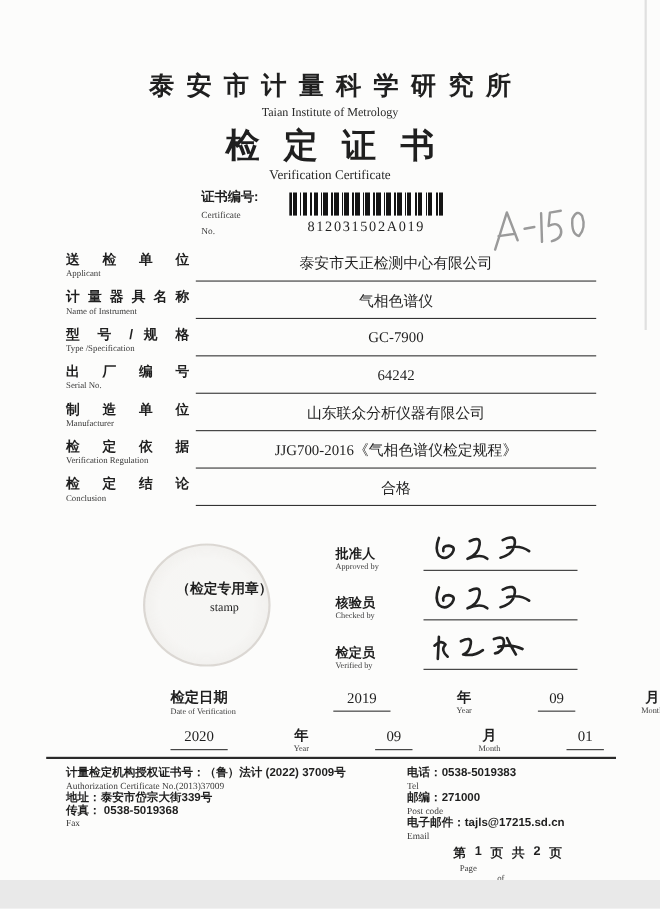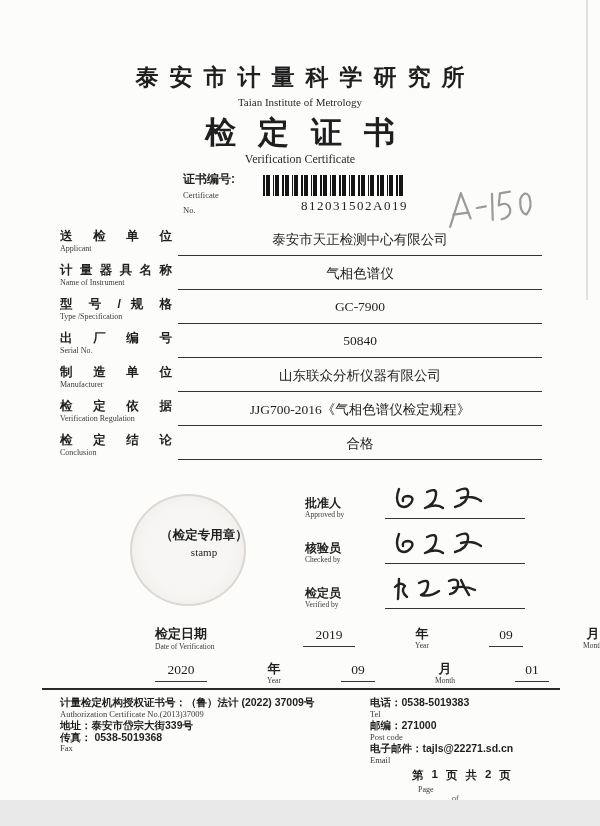--- a/index.html
+++ b/index.html
@@ -19,21 +19,21 @@
     font-size:31px;font-weight:bold;letter-spacing:22px;text-indent:22px;
     font-family:"Liberation Sans", sans-serif;}
   .title-en{position:absolute;top:152px;left:0;right:0;text-align:center;font-size:12px;color:#2a2a2a;}
 
   
   .cert-block{position:absolute;top:171px;left:183px;display:flex;}
   .cert-labels{width:75px;}
   .cert-label-cn{font-size:12px;font-weight:bold;font-family:"Liberation Sans", sans-serif;}
   .cert-label-en{font-size:8.5px;color:#3a3a3a;margin-top:2px;}
   .cert-label-no{font-size:8.5px;color:#3a3a3a;margin-top:5px;}
-  .cert-code{width:150px;text-align:right;}
+  .cert-code{width:150px;text-align:center;}
   .barcode{height:21px;width:140px;margin:4px auto 0;
     background:repeating-linear-gradient(90deg,
       #141414 0 2px,#fff 2px 3px,#141414 3px 7px,#fff 7px 10px,
       #141414 10px 11px,#fff 11px 12px,#141414 12px 16px,#fff 16px 19px);}
   .cert-number{font-size:13px;letter-spacing:1.5px;margin-top:2px;}
 
   
   .hand-note{position:absolute;top:184px;left:443px;transform:rotate(-4deg);}
 
   
@@ -144,21 +144,21 @@
           <div class="f-label-cn">型 号 / 规 格</div>
           <div class="f-label-en">Type /Specification</div>
         </div>
       <div class="f-value">GC-7900</div>
     </div>
     <div class="f-row">
       <div class="f-label">
           <div class="f-label-cn">出 厂 编 号</div>
           <div class="f-label-en">Serial No.</div>
         </div>
-      <div class="f-value">50840</div>
+      <div class="f-value">64242</div>
     </div>
     <div class="f-row">
       <div class="f-label">
           <div class="f-label-cn">制 造 单 位</div>
           <div class="f-label-en">Manufacturer</div>
         </div>
       <div class="f-value">山东联众分析仪器有限公司</div>
     </div>
     <div class="f-row">
       <div class="f-label">
@@ -277,21 +277,21 @@
     <div class="foot-en">Authorization Certificate No.(2013)37009</div>
     <div class="foot-cn">地址：泰安市岱宗大街339号</div>
     <div class="foot-cn">传真： 0538-5019368</div>
     <div class="foot-en">Fax</div>
   </div>
   <div class="foot-right">
     <div class="foot-cn">电话：0538-5019383</div>
     <div class="foot-en">Tel</div>
     <div class="foot-cn">邮编：271000</div>
     <div class="foot-en">Post code</div>
-    <div class="foot-cn">电子邮件：tajls@22271.sd.cn</div>
+    <div class="foot-cn">电子邮件：tajls@17215.sd.cn</div>
     <div class="foot-en">Email</div>
   </div>
 
   <div class="page-num">
     <div class="page-cn">
       <span>第</span>
       <span>1</span>
       <span>页</span>
       <span>共</span>
       <span>2</span>

